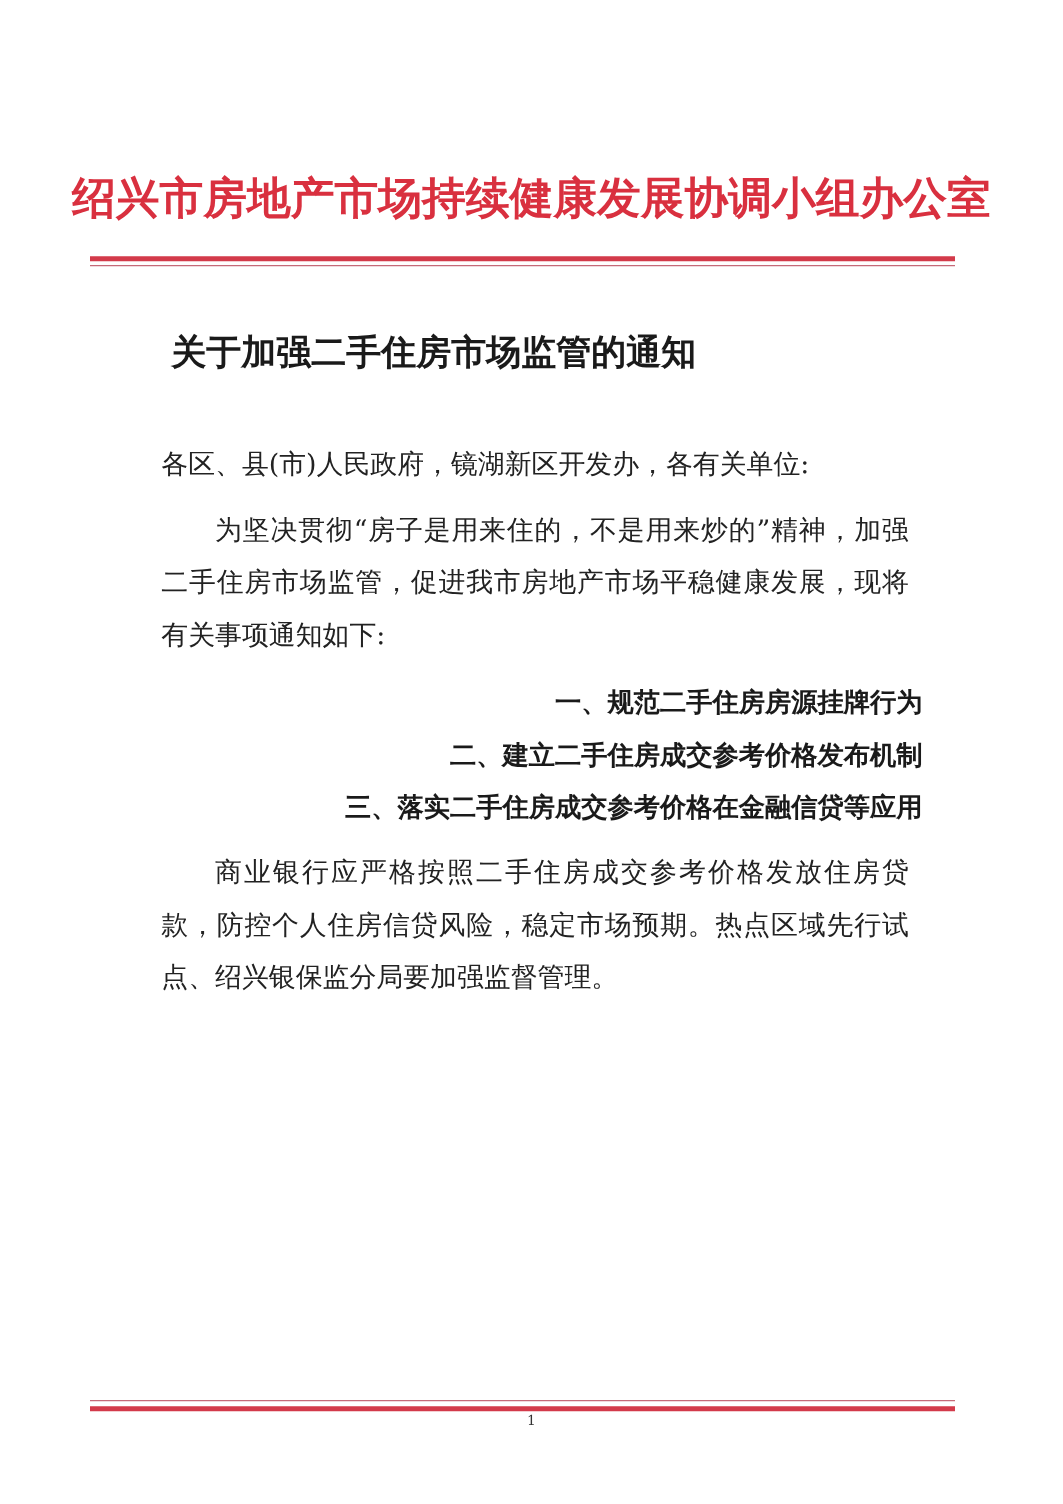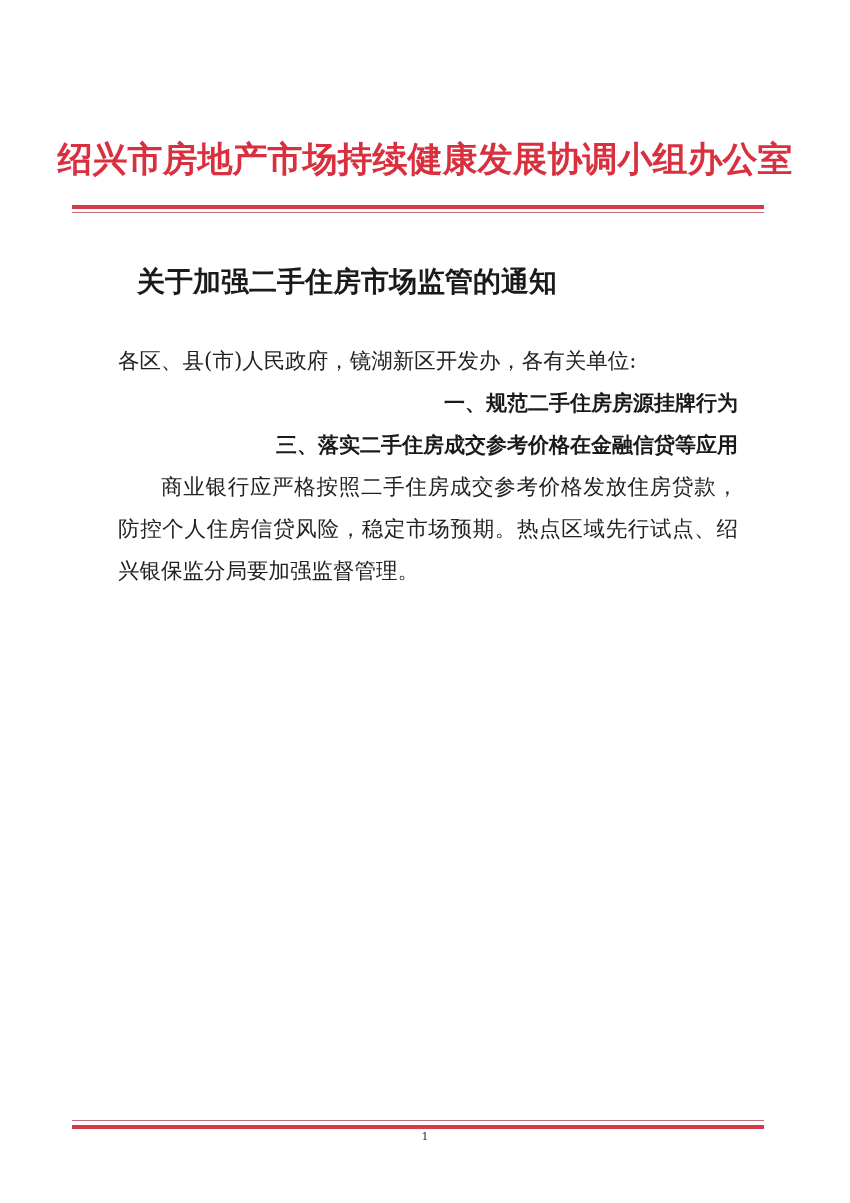--- a/index.html
+++ b/index.html
@@ -8,41 +8,43 @@
   .masthead { position:absolute; left:0; width:850px; top:136px; text-align:center;
     font-family:"DejaVu Sans","Liberation Sans",sans-serif; font-weight:bold;
     font-size:35px; letter-spacing:0px; color:#d9303f; line-height:46px; }
   .rule-thick { position:absolute; left:72px; width:692px; height:4px; background:#d33a4a; }
   .rule-thin  { position:absolute; left:72px; width:692px; height:1px; background:#c56a78; }
   .title { position:absolute; left:0; width:694px; top:262px; text-align:center;
     font-family:"DejaVu Serif","Liberation Serif",serif; font-size:28px; font-weight:bold;
     color:#1a1a1a; line-height:40px; }
   .body-text { position:absolute; left:118px; width:620px; top:340px;
     font-size:21.5px; line-height:42px; color:#222; }
-  .para { margin:0; text-indent:43px; text-align:justify; }
+  .para { margin:11px; text-indent:43px; text-align:justify; }
   .para.noindent { text-indent:0; }
   .heading { margin:0; padding-left:43px; font-family:"DejaVu Sans","Liberation Sans",sans-serif;
     font-weight:bold; font-size:21px; color:#1a1a1a;text-align:right; }
   .page-num { position:absolute; left:0; width:850px; top:1130px; text-align:center;
     font-size:11px; color:#333; }
 </style>
 </head>
 <body>
 
 <div class="masthead">绍兴市房地产市场持续健康发展协调小组办公室</div>
 <div class="rule-thick" style="top:205px;"></div>
 <div class="rule-thin" style="top:212px;"></div>
 
 <div class="title">关于加强二手住房市场监管的通知</div>
 
 <div class="body-text">
   <p class="para noindent">各区、县(市)人民政府，镜湖新区开发办，各有关单位:</p>
+  <p class="para">为坚决贯彻“房子是用来住的，不是用来炒的”精神，加强二手住房市场监管，促进我市房地产市场平稳健康发展，现将有关事项通知如下:</p>
 
   <p class="heading">一、规范二手住房房源挂牌行为</p>
 
+  <p class="heading">二、建立二手住房成交参考价格发布机制</p>
 
   <p class="heading">三、落实二手住房成交参考价格在金融信贷等应用</p>
   <p class="para">商业银行应严格按照二手住房成交参考价格发放住房贷款，防控个人住房信贷风险，稳定市场预期。热点区域先行试点、绍兴银保监分局要加强监督管理。</p>
 </div>
 
 <div class="rule-thin" style="top:1120px;"></div>
 <div class="rule-thick" style="top:1125px;"></div>
 <div class="page-num">1</div>
 
 </body></html>

